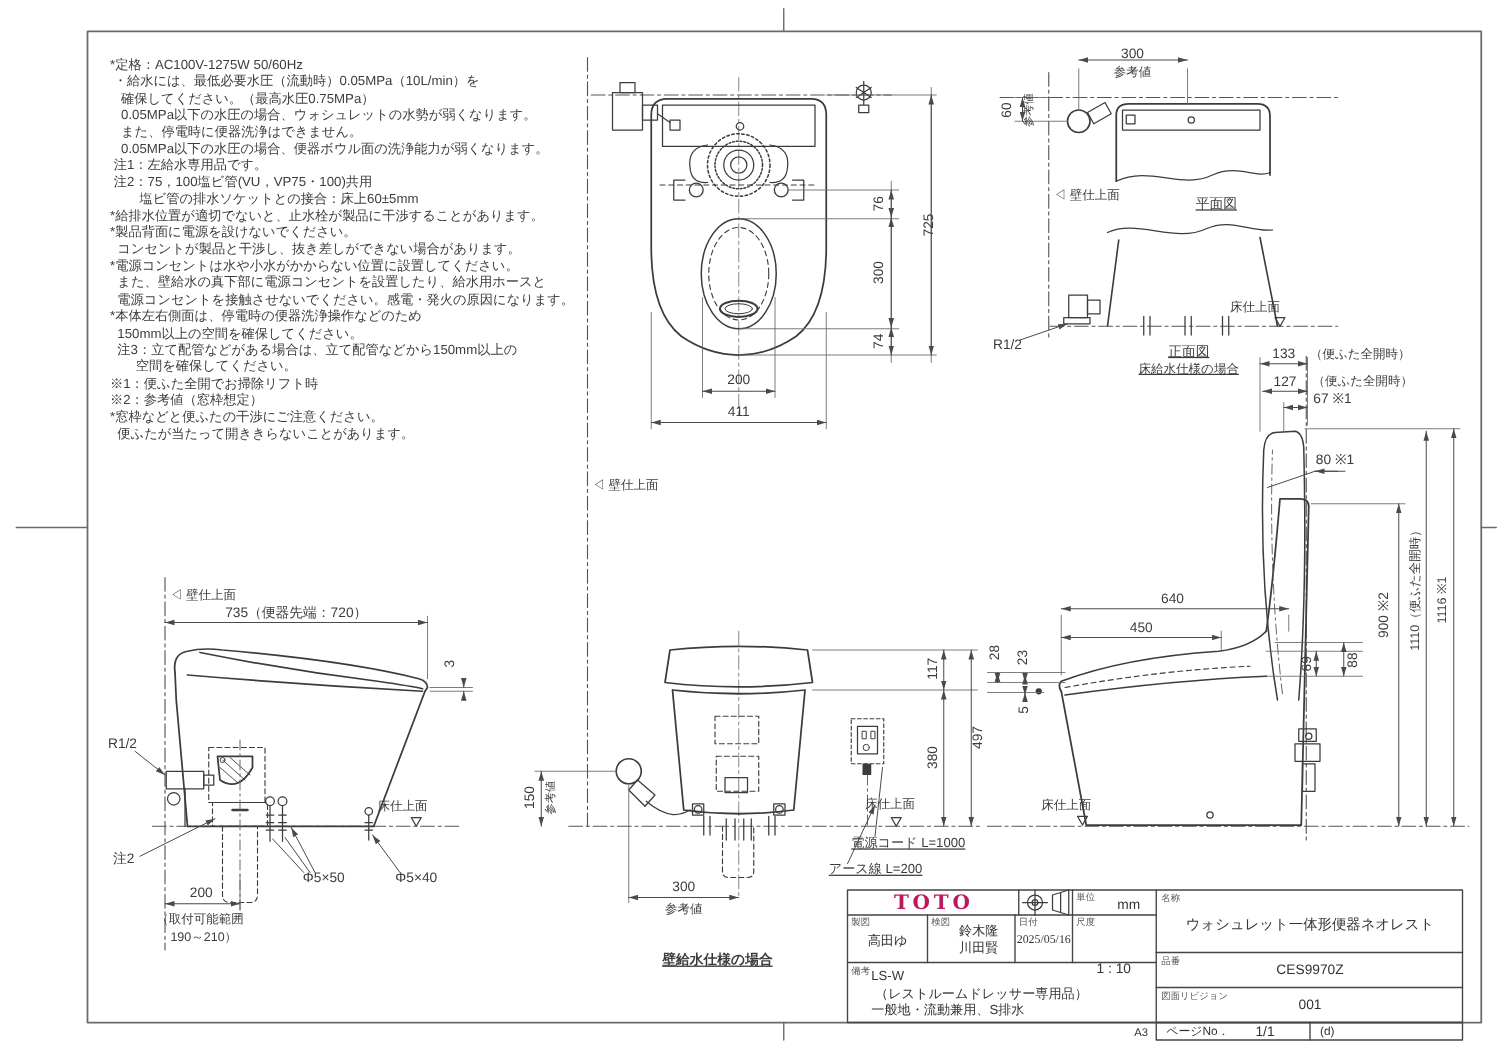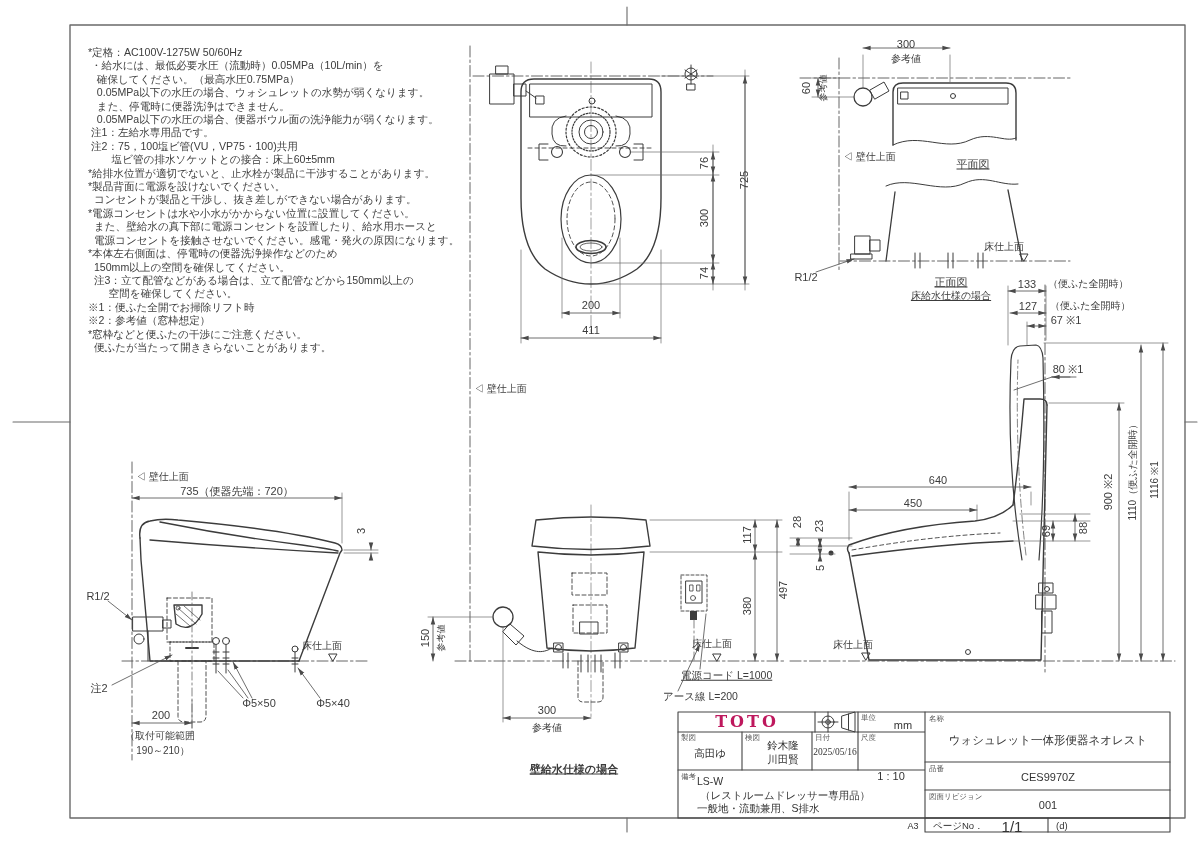--- a/index.html
+++ b/index.html
@@ -331,21 +331,21 @@
       <div class="lbl" style="left: 853px; top: 645px; font-size: 10px; transform: translate(-50%, -50%);">床仕上面</div>
       <div class="lbl" style="left: 747px; top: 535px; font-size: 11px; transform: translate(-50%, -50%) rotate(-90deg);">117</div>
       <div class="lbl" style="left: 747px; top: 606px; font-size: 11px; transform: translate(-50%, -50%) rotate(-90deg);">380</div>
       <div class="lbl" style="left: 783px; top: 590px; font-size: 11px; transform: translate(-50%, -50%) rotate(-90deg);">497</div>
       <div class="lbl" style="left: 425px; top: 638px; font-size: 11px; transform: translate(-50%, -50%) rotate(-90deg);">150</div>
       <div class="lbl" style="left: 441px; top: 638px; font-size: 9px; transform: translate(-50%, -50%) rotate(-90deg);">参考値</div>
       <div class="lbl" style="left: 547px; top: 710px; font-size: 11px; transform: translate(-50%, -50%);">300</div>
       <div class="lbl" style="left: 547px; top: 728px; font-size: 10px; transform: translate(-50%, -50%);">参考値</div>
       <div class="lbl" style="left: 712px; top: 644px; font-size: 10px; transform: translate(-50%, -50%);">床仕上面</div>
       <div class="lbl" style="left: 681px; top: 675px; font-size: 10.5px; text-decoration: underline; transform: translate(0px, -50%);">電源コード L=1000</div>
-      <div class="lbl" style="left: 663px; top: 696px; font-size: 10.5px; transform: translate(0px, -50%); text-align: center;">アース線 L=200</div>
+      <div class="lbl" style="left: 663px; top: 696px; font-size: 10.5px; text-decoration: underline; transform: translate(0px, -50%); text-align: center;">アース線 L=200</div>
       <div class="lbl" style="left: 574px; top: 769px; font-size: 11px; text-decoration: underline; transform: translate(-50%, -50%); font-weight: bold;">壁給水仕様の場合</div>
       <div class="lbl" style="left: 136px; top: 477px; font-size: 10px; transform: translate(0px, -50%);">◁ 壁仕上面</div>
       <div class="lbl" style="left: 237px; top: 491px; font-size: 11px; transform: translate(-50%, -50%);">735（便器先端：720）</div>
       <div class="lbl" style="left: 361px; top: 531px; font-size: 11px; transform: translate(-50%, -50%) rotate(-90deg);">3</div>
       <div class="lbl" style="left: 98px; top: 596px; font-size: 11px; transform: translate(-50%, -50%);">R1/2</div>
       <div class="lbl" style="left: 99px; top: 688px; font-size: 11px; transform: translate(-50%, -50%);">注2</div>
       <div class="lbl" style="left: 161px; top: 715px; font-size: 11px; transform: translate(-50%, -50%);">200</div>
       <div class="lbl" style="left: 160px; top: 736px; font-size: 10px; transform: translate(-50%, -50%);">（取付可能範囲</div>
       <div class="lbl" style="left: 163px; top: 751px; font-size: 10px; transform: translate(-50%, -50%);">190～210）</div>
       <div class="lbl" style="left: 259px; top: 703px; font-size: 11px; transform: translate(-50%, -50%);">Φ5×50</div>
@@ -371,17 +371,17 @@
   <div class="tb" style="left:700px;top:790px;font-size:10.5px;">（レストルームドレッサー専用品）</div>
   <div class="tb" style="left:697px;top:803px;font-size:10.5px;">一般地・流動兼用、S排水</div>
   <div class="tb small" style="left:929px;top:715px;">名称</div>
   <div class="tb ctr" style="left:1048px;top:741px;font-size:11.5px;">ウォシュレット一体形便器ネオレスト</div>
   <div class="tb small" style="left:929px;top:765px;">品番</div>
   <div class="tb ctr" style="left:1048px;top:777px;font-size:11px;">CES9970Z</div>
   <div class="tb small" style="left:929px;top:793px;">図面リビジョン</div>
   <div class="tb ctr" style="left:1048px;top:805px;font-size:11px;">001</div>
   <div class="tb ctr" style="left:913px;top:826px;font-size:9px;">A3</div>
   <div class="tb" style="left:933px;top:821px;font-size:9.5px;">ページNo．</div>
-  <div class="tb ctr" style="left:1012px;top:826px;font-size:15px;">1/1</div>
+  <div class="tb ctr" style="left:1012px;top:826px;font-size:11px;">1/1</div>
   <div class="tb" style="left:1056px;top:821px;font-size:9.5px;">(d)</div>
 </div>
 
 </div>
 
 </body></html>

